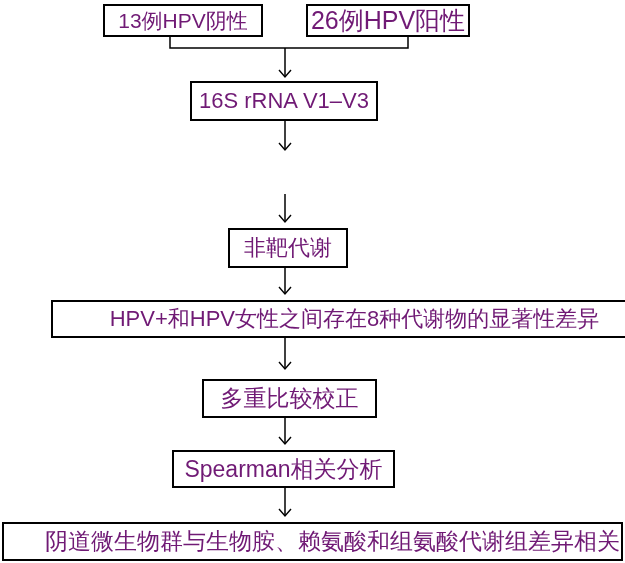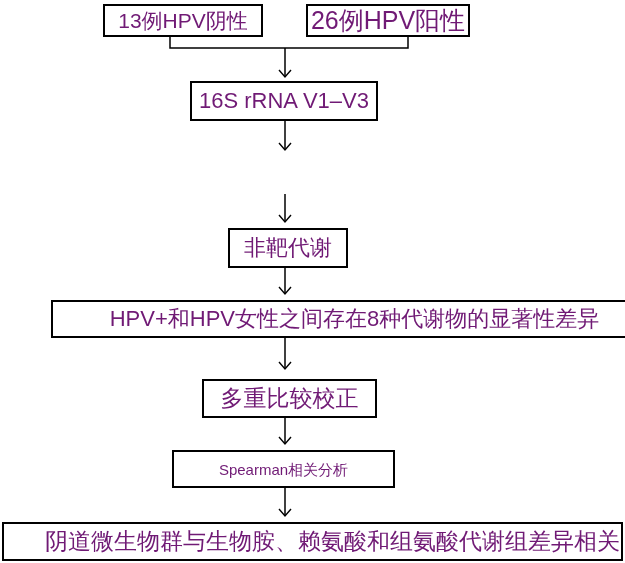--- a/index.html
+++ b/index.html
@@ -30,21 +30,21 @@
     white-space: nowrap;
     line-height: 1;
   }
   .n1 { left: 103px; top: 4px;   width: 160px; height: 33px; font-size: 21px; }
   .n2 { left: 306px; top: 4px;   width: 164px; height: 33px; font-size: 25px; }
   .n3 { left: 190px; top: 81px;  width: 188px; height: 40px; font-size: 22px; text-align: center; }
   .n4 { left: 233px; top: 156px; width: 111px; height: 38px; font-size: 21px; }
   .n5 { left: 228px; top: 228px; width: 120px; height: 40px; font-size: 22px; }
   .n6 { left: 51px;  top: 300px; width: 607px; height: 38px; font-size: 22px; }
   .n7 { left: 202px; top: 359px; width: 175px; height: 39px; font-size: 23px; margin-top: 20px; }
-  .n8 { left: 172px; top: 450px; width: 223px; height: 38px; font-size: 15px; }
+  .n8 { left: 172px; top: 450px; width: 223px; height: 38px; font-size: 23px; }
   .n9 { left: 2px;   top: 522px; width: 621px; height: 39px; font-size: 23px; padding-left: 40px; }
 </style>
 </head>
 <body>
 
 <div class="canvas">
 
   <svg class="connector-layer" width="625" height="563" viewBox="0 0 625 563" xmlns="http://www.w3.org/2000/svg">
     <defs>
       <marker id="arrowV" markerWidth="16" markerHeight="16" refX="8" refY="7" orient="auto" markerUnits="userSpaceOnUse">

